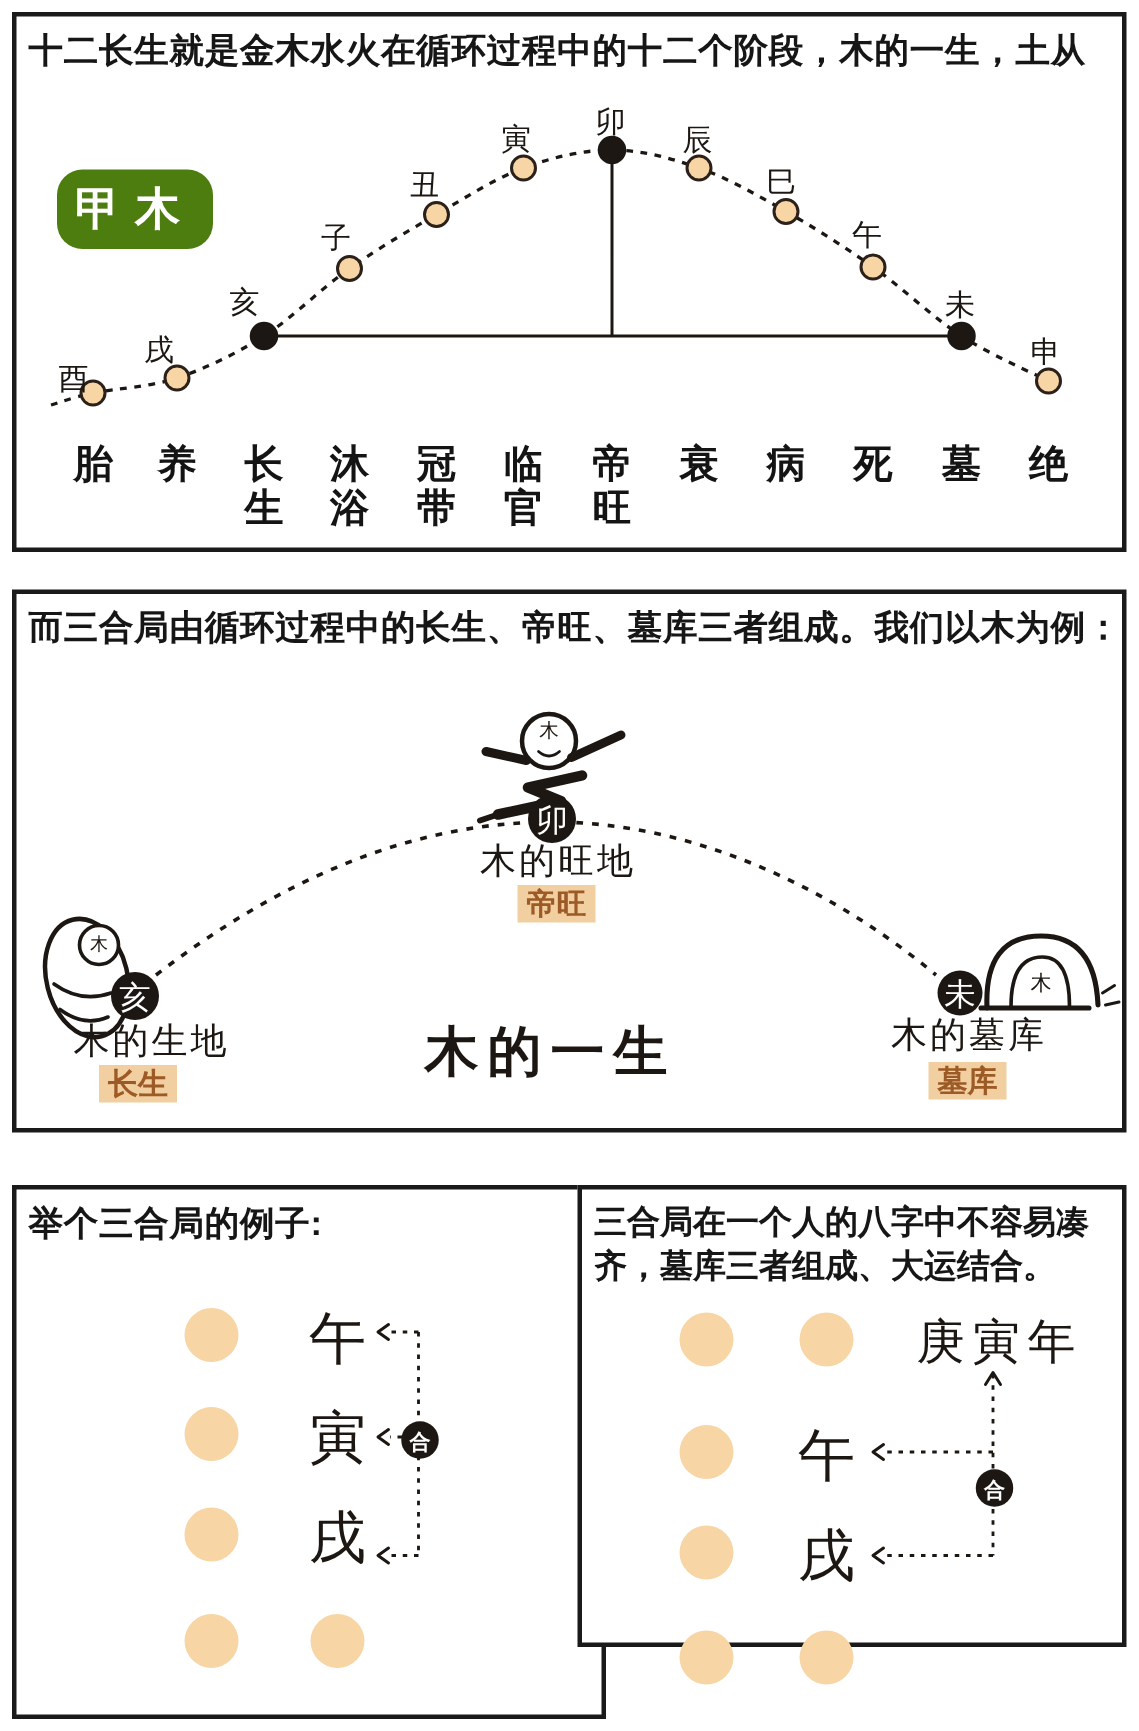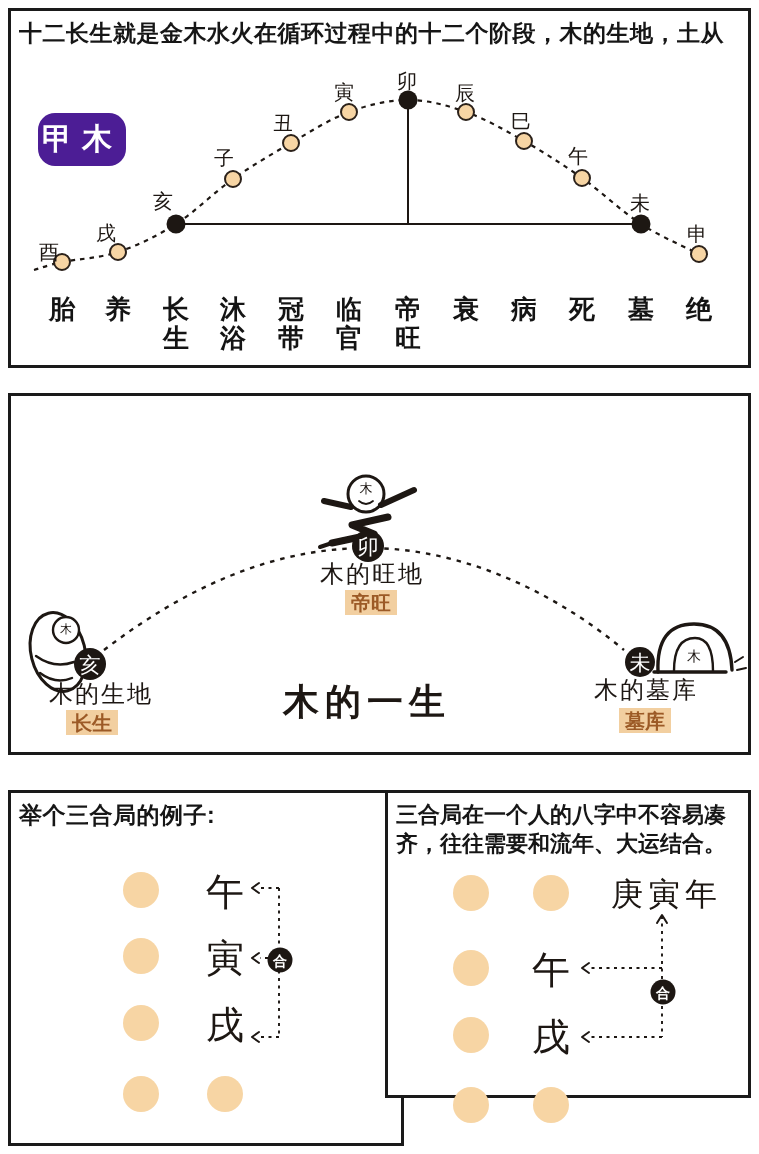--- a/index.html
+++ b/index.html
@@ -6,21 +6,21 @@
   body{position:relative;width:759px;height:1154px;font-family:"Liberation Sans",sans-serif;overflow:hidden;}
   .panel{position:absolute;background:#fff;border:3px solid #1a1a1a;box-sizing:border-box;}
   #p1{left:8px;top:8px;width:743px;height:360px;}
   #p2{left:8px;top:393px;width:743px;height:362px;}
   #p3{left:8px;top:790px;width:396px;height:356px;}
   #p4{left:385px;top:790px;width:366px;height:308px;}
   .panel > svg{position:absolute;left:0;top:0;z-index:1;}
   .hdr{position:relative;z-index:2;padding:7px 8px 0 8px;}
   .hline{font-size:23px;line-height:30px;font-weight:600;color:#161616;white-space:nowrap;letter-spacing:0.5px;}
   .hline-narrow{font-size:22px;line-height:29px;font-weight:600;color:#161616;white-space:nowrap;}
-  .badge{position:absolute;z-index:3;left:27px;top:102px;width:88px;height:53px;background:#4c1d95;
+  .badge{position:absolute;z-index:3;left:27px;top:102px;width:104px;height:53px;background:#4d7c0f;
          border-radius:17px;color:#fff;display:flex;align-items:center;justify-content:center;
          font-family:"DejaVu Serif",serif;font-weight:700;font-size:30px;letter-spacing:10px;}
   
   .dashed{fill:none;stroke:#1d1713;stroke-width:2.2;stroke-dasharray:4.5 5;}
   .dashed-thin{fill:none;stroke:#1d1713;stroke-width:1.9;stroke-dasharray:3 4.5;}
   .solid-line{stroke:#1d1713;stroke-width:2;}
   .dot-tan{fill:#f7d5a4;stroke:#2b211a;stroke-width:2;}
   .dot-dark{fill:#1d1713;}
   .branch{font-family:"DejaVu Serif",serif;font-size:20px;fill:#1d1713;text-anchor:middle;dominant-baseline:central;}
   .stage{font-family:"Liberation Sans",sans-serif;font-size:26px;font-weight:700;fill:#141414;text-anchor:middle;}
@@ -36,21 +36,21 @@
   .year{font-family:"DejaVu Serif",serif;font-size:32px;fill:#1d1713;dominant-baseline:central;letter-spacing:5px;}
   .combine-circle{fill:#1d1713;}
   .combine-text{font-family:"Liberation Sans",sans-serif;font-size:14px;font-weight:700;fill:#fff;text-anchor:middle;dominant-baseline:central;}
   .arrowhead{fill:none;stroke:#1d1713;stroke-width:2;stroke-linecap:round;stroke-linejoin:round;}
 </style>
 </head>
 <body>
 
 <div class="panel" id="p1">
   <div class="hdr">
-    <div class="hline">十二长生就是金木水火在循环过程中的十二个阶段，木的生地，土从</div>
+    <div class="hline">十二长生就是金木水火在循环过程中的十二个阶段，木的一生，土从</div>
   </div>
   <div class="badge">甲木</div>
   <svg width="737" height="354" viewBox="11 11 737 354">
     <path id="p1-curve" class="dashed" d="M 34 270 C 38.7 268.7 48.0 265.0 62 262 C 76.0 259.0 99.0 258.3 118 252 C 137.0 245.7 156.8 236.2 176 224 C 195.2 211.8 213.8 192.5 233 179 C 252.2 165.5 271.7 154.2 291 143 C 310.3 131.8 329.5 119.2 349 112 C 368.5 104.8 388.5 100.0 408 100 C 427.5 100.0 446.7 105.2 466 112 C 485.3 118.8 504.7 130.0 524 141 C 543.3 152.0 562.5 164.2 582 178 C 601.5 191.8 621.5 211.3 641 224 C 660.5 236.7 689.3 249.0 699 254"></path>
     <line x1="176" y1="224" x2="641" y2="224" class="solid-line"></line>
     <line x1="408" y1="100" x2="408" y2="224" class="solid-line"></line>
     <g id="p1-nodes">
         <circle cx="62" cy="262" r="8" class="dot-tan"></circle>
         <text x="49" y="252" class="branch">酉</text>
         <circle cx="118" cy="252" r="8" class="dot-tan"></circle>
@@ -87,20 +87,23 @@
         <text class="stage"><tspan x="466" y="318">衰</tspan></text>
         <text class="stage"><tspan x="524" y="318">病</tspan></text>
         <text class="stage"><tspan x="582" y="318">死</tspan></text>
         <text class="stage"><tspan x="641" y="318">墓</tspan></text>
         <text class="stage"><tspan x="699" y="318">绝</tspan></text>
       </g>
   </svg>
 </div>
 
 <div class="panel" id="p2">
+  <div class="hdr">
+    <div class="hline">而三合局由循环过程中的长生、帝旺、墓库三者组成。我们以木为例：</div>
+  </div>
   <svg width="737" height="356" viewBox="11 396 737 356">
     <path class="dashed" style="stroke-width:2.4;stroke-dasharray:4.5 6" d="M 104 650 C 185 588, 272 548, 368 548 C 460 548, 552 590, 624 650"></path>
 
     <g>
       <ellipse cx="58" cy="652" rx="27" ry="40" transform="rotate(-14 58 652)" class="doodle-fill" stroke-width="3"></ellipse>
       <circle cx="66" cy="630" r="13" class="doodle-fill" stroke-width="2.4"></circle>
       <text x="66" y="629" class="doodle-char" font-size="12">木</text>
       <path d="M 36 656 Q 54 669 74 662" class="doodle" stroke-width="2.4"></path>
       <path d="M 40 673 Q 56 685 72 678" class="doodle" stroke-width="2.4"></path>
     </g>
@@ -176,21 +179,21 @@
       <path class="arrowhead" d="M 259 1032 L 252 1037 L 259 1042"></path>
       <circle cx="280" cy="960" r="12.5" class="combine-circle"></circle>
       <text x="280" y="961" class="combine-text">合</text>
     </g>
   </svg>
 </div>
 
 <div class="panel" id="p4">
   <div class="hdr">
     <div class="hline-narrow">三合局在一个人的八字中不容易凑</div>
-    <div class="hline-narrow">齐，往往需要和流年、大运结合。</div>
+    <div class="hline-narrow">齐，墓库三者组成、大运结合。</div>
   </div>
   <svg width="360" height="350" viewBox="388 793 360 350">
     <circle cx="471" cy="893" r="18" class="dot-tan" style="stroke:none"></circle>
     <circle cx="551" cy="893" r="18" class="dot-tan" style="stroke:none"></circle>
     <circle cx="471" cy="968" r="18" class="dot-tan" style="stroke:none"></circle>
     <circle cx="471" cy="1035" r="18" class="dot-tan" style="stroke:none"></circle>
     <circle cx="471" cy="1105" r="18" class="dot-tan" style="stroke:none"></circle>
     <circle cx="551" cy="1105" r="18" class="dot-tan" style="stroke:none"></circle>
 
     <text x="611" y="894" class="year">庚寅年</text>

